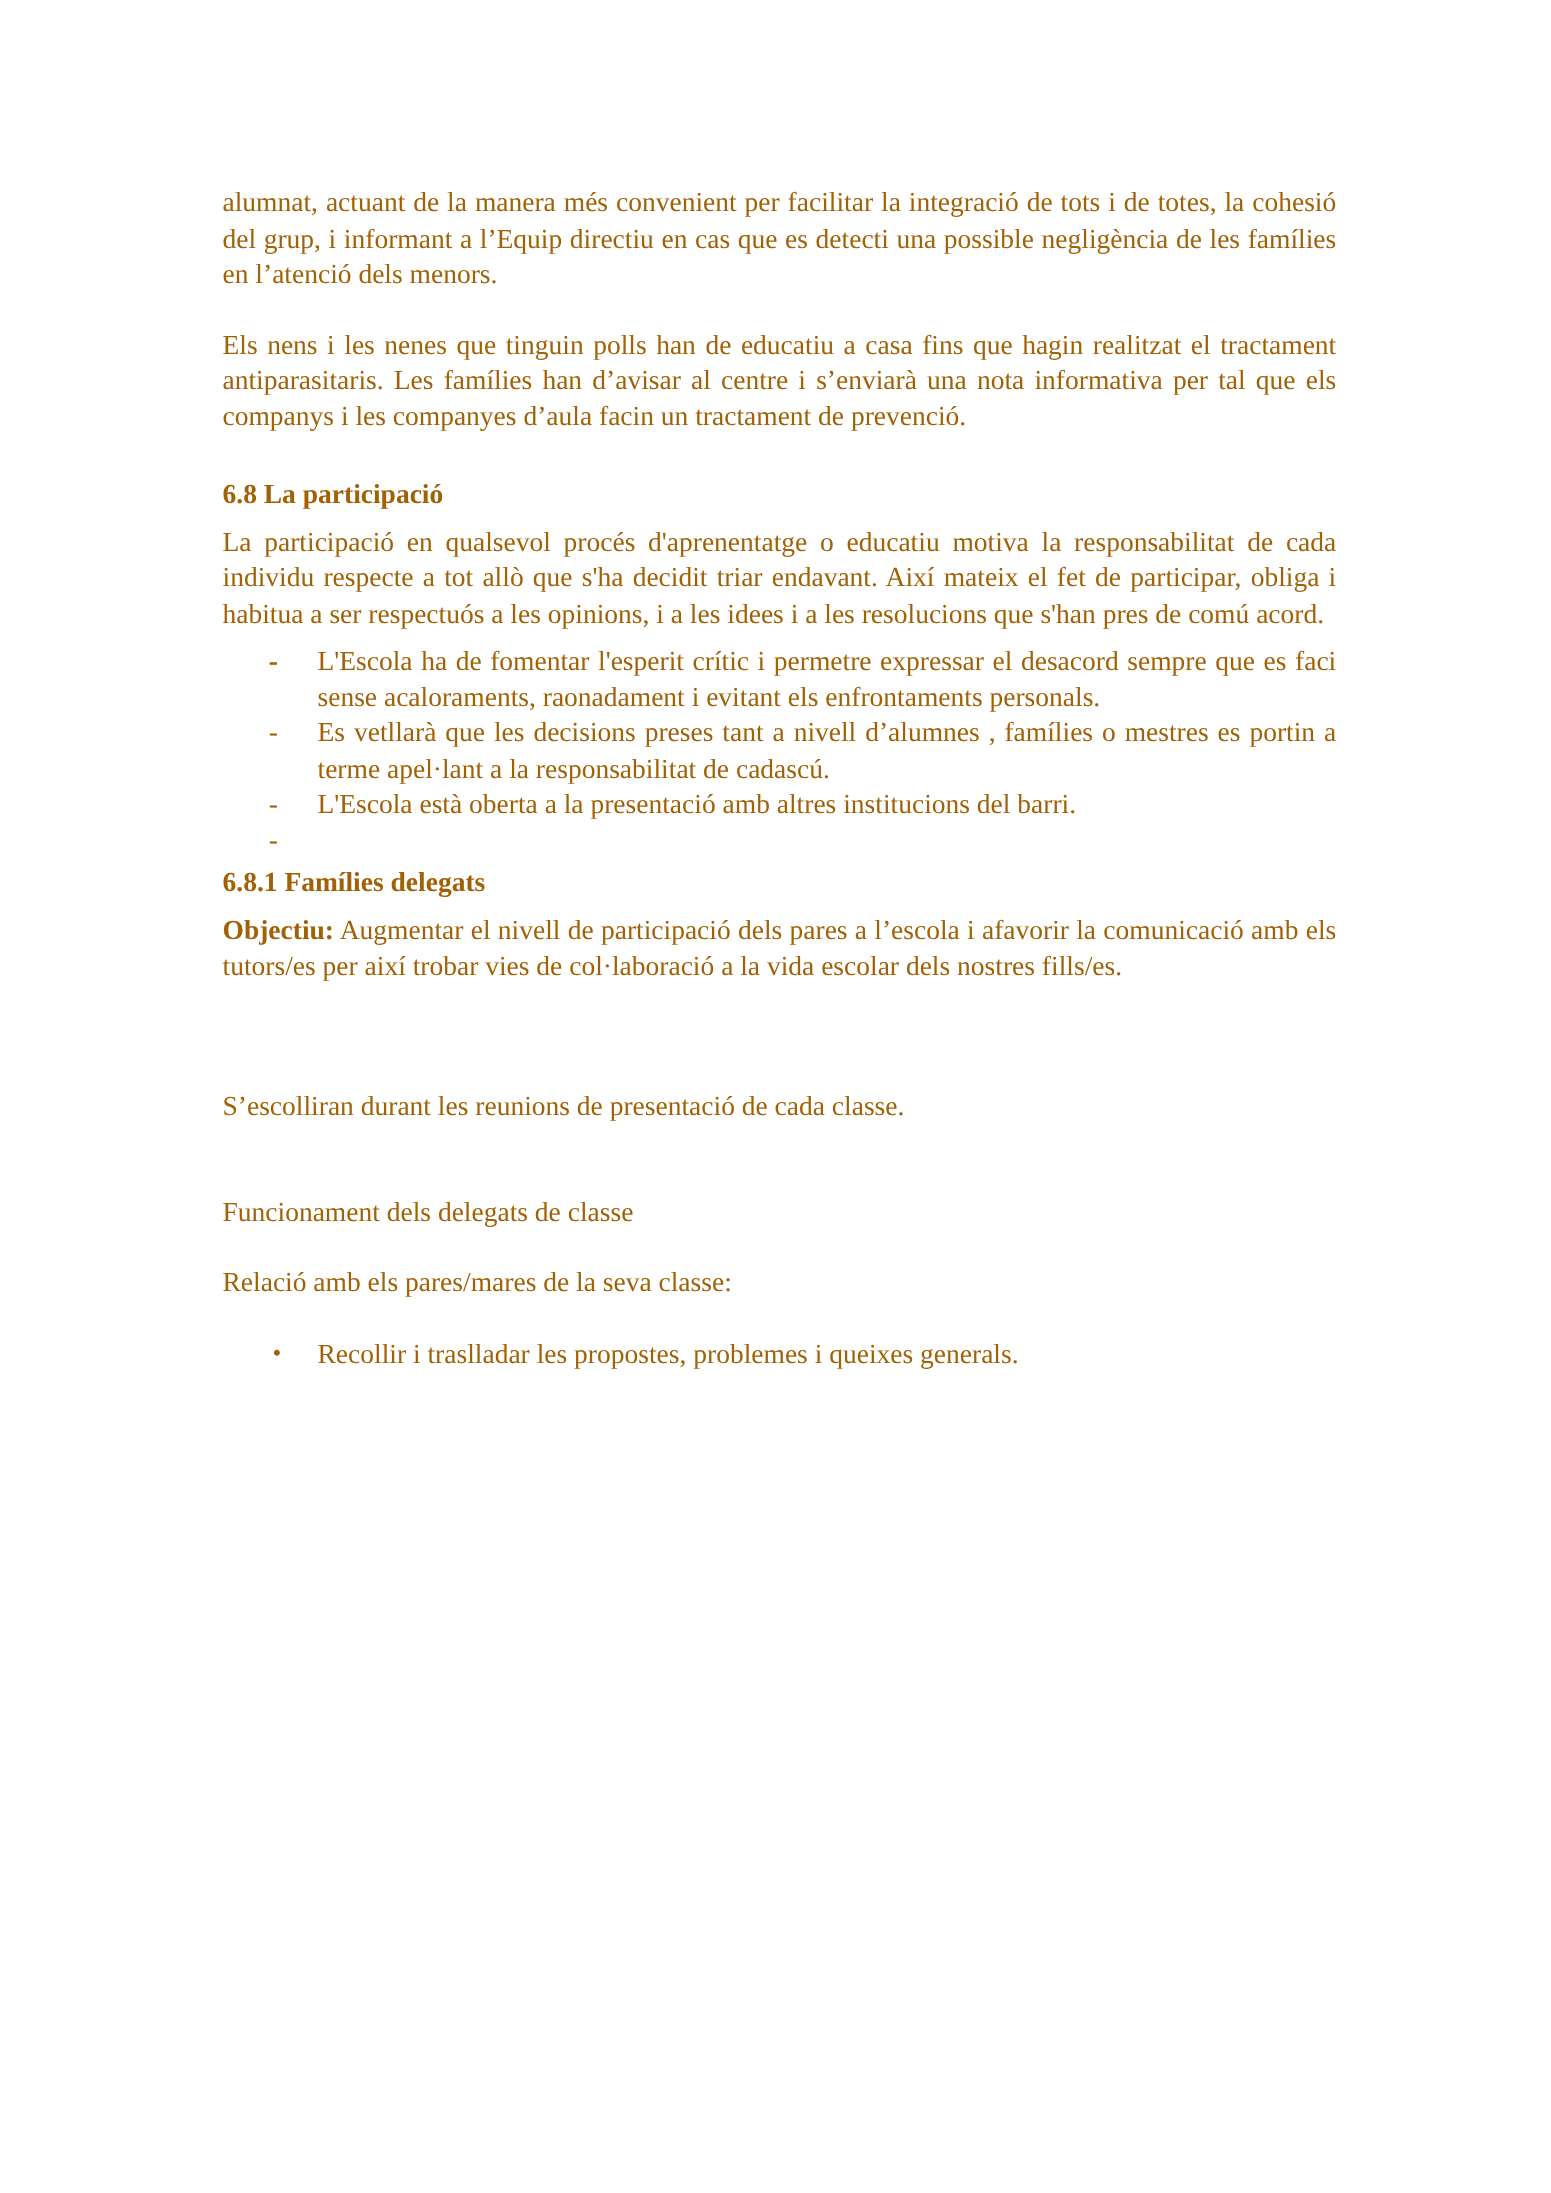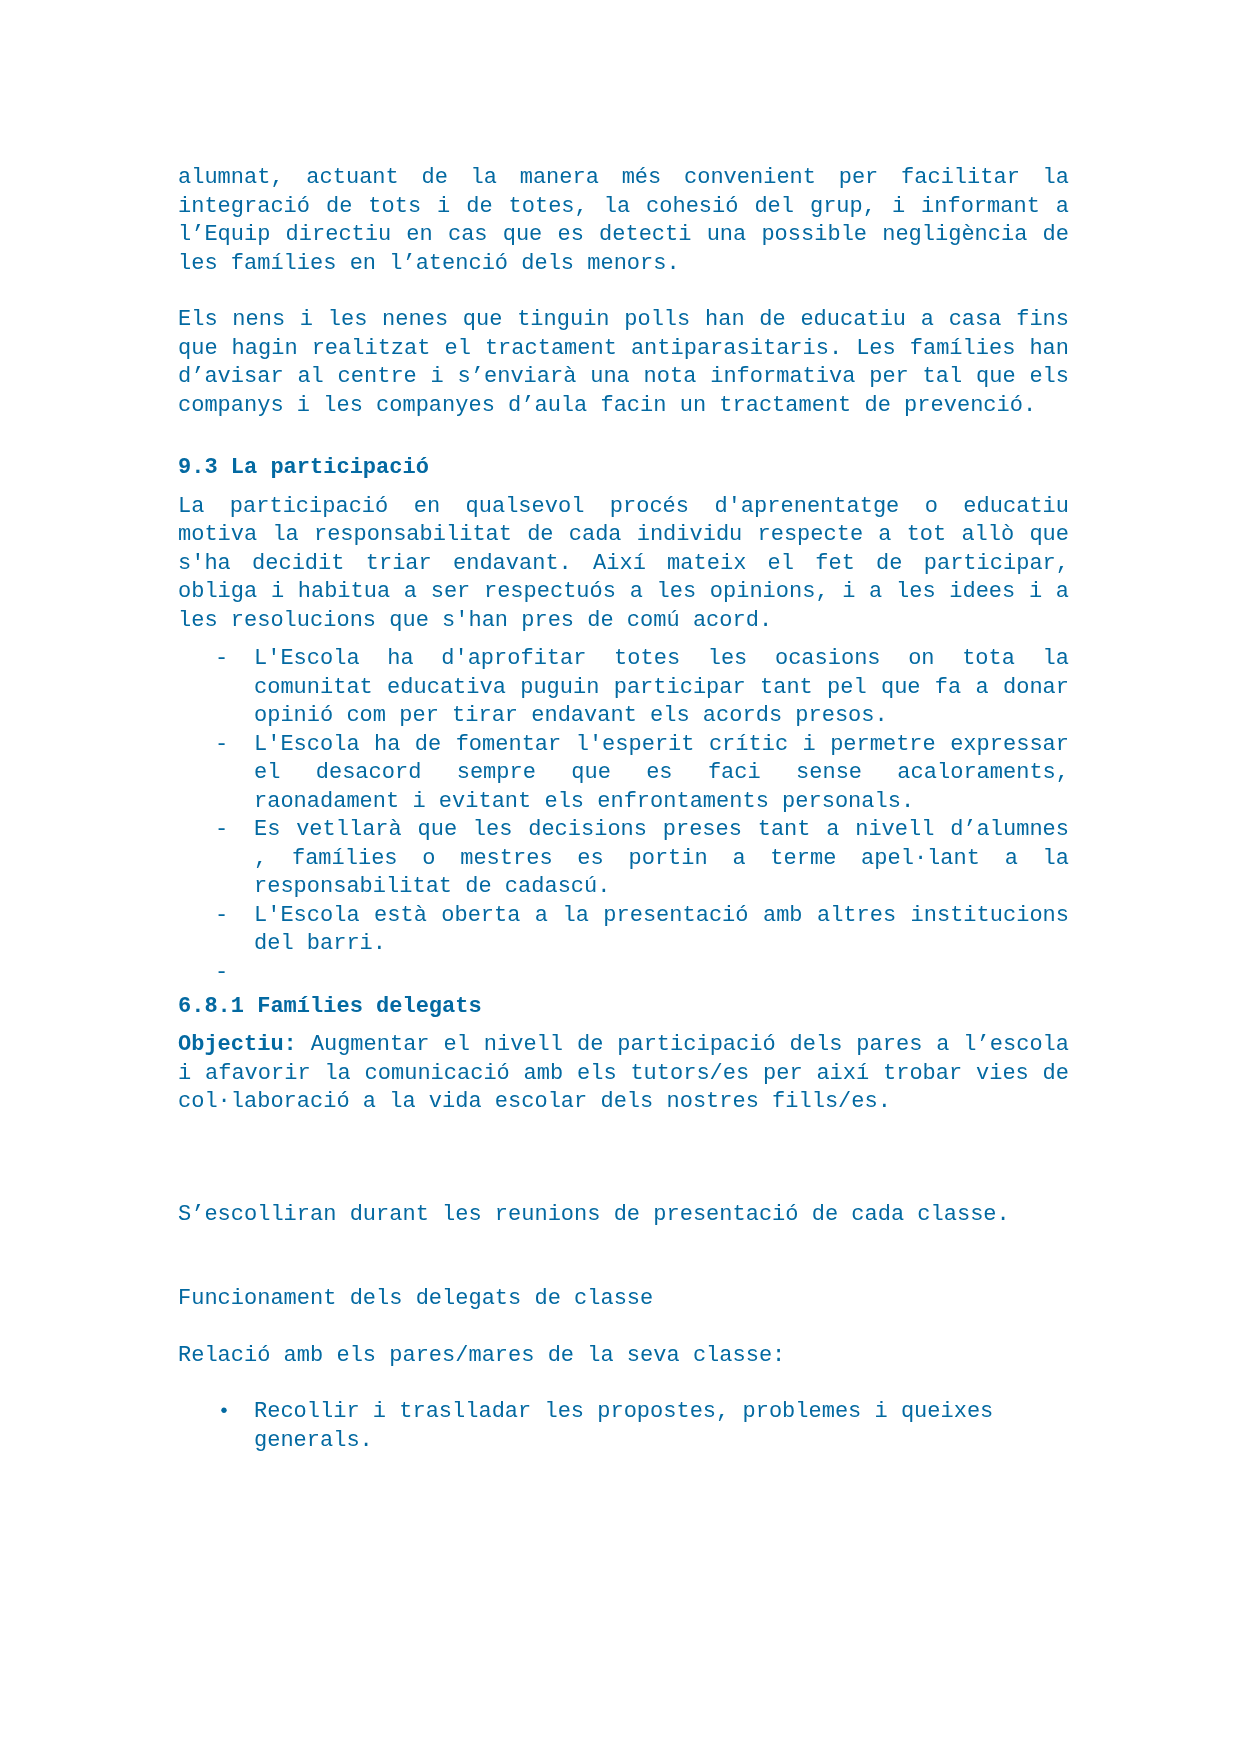--- a/index.html
+++ b/index.html
@@ -1,25 +1,25 @@
 <!DOCTYPE html>
 <html><head>
   <meta charset="utf-8">
   <style>
     html, body { margin: 0; padding: 0; background: #ffffff; }
     body { width: 1241px; height: 1754px; position: relative; overflow: hidden; }
     .page {
       position: absolute;
       left: 178px;
-      top: 164px;
+      top: 148px;
       width: 891px;
-      font-family: Liberation Mono, monospace;
+      font-family: Liberation Serif, serif;
       font-size: 22px;
       line-height: 28.5px;
-      color: #0369a1;
+      color: #a16207;
     }
     p { margin: 0; text-align: justify; text-align-last: left; }
     .gap-s { height: 10px; }
     .gap-m { height: 28px; }
     .gap-l { height: 34px; }
     h2 {
       margin: 0;
       font-size: 22px;
       font-weight: bold;
       line-height: 28.5px;
@@ -52,29 +52,28 @@
 </head>
 <body>
 
 <div class="page">
 
   <p>alumnat, actuant de la manera més convenient per facilitar la integració de tots i de totes, la cohesió del grup, i informant a l’Equip directiu en cas que es detecti una possible negligència de les famílies en l’atenció dels menors.</p>
   <div class="gap-m"></div>
   <p>Els nens i les nenes que tinguin polls han de educatiu a casa fins que hagin realitzat el tractament antiparasitaris. Les famílies han d’avisar al centre i s’enviarà una nota informativa per tal que els companys i les companyes d’aula facin un tractament de prevenció.</p>
   <div class="gap-l"></div>
 
-  <h2>9.3 La participació</h2>
+  <h2>6.8 La participació</h2>
   <div class="gap-s"></div>
   <p>La participació en qualsevol procés d'aprenentatge o educatiu motiva la responsabilitat de cada individu respecte a tot allò que s'ha decidit triar endavant. Així mateix el fet de participar, obliga i habitua a ser respectuós a les opinions, i a les idees i a les resolucions que s'han pres de comú acord.</p>
   <div class="gap-s"></div>
 
   <ul class="dash-list">
     <li>
       <span class="marker">-</span>
-      <span>L'Escola ha d'aprofitar totes les ocasions on tota la comunitat educativa puguin participar tant pel que fa a donar opinió com per tirar endavant els acords presos.</span>
     </li>
     <li>
       <span class="marker">-</span>
       <span>L'Escola ha de fomentar l'esperit crític i permetre expressar el desacord sempre que es faci sense acaloraments, raonadament i evitant els enfrontaments personals.</span>
     </li>
     <li>
       <span class="marker">-</span>
       <span>Es vetllarà que les decisions preses tant a nivell d’alumnes , famílies o mestres es portin a terme apel·lant a la responsabilitat de cadascú.</span>
     </li>
     <li>

